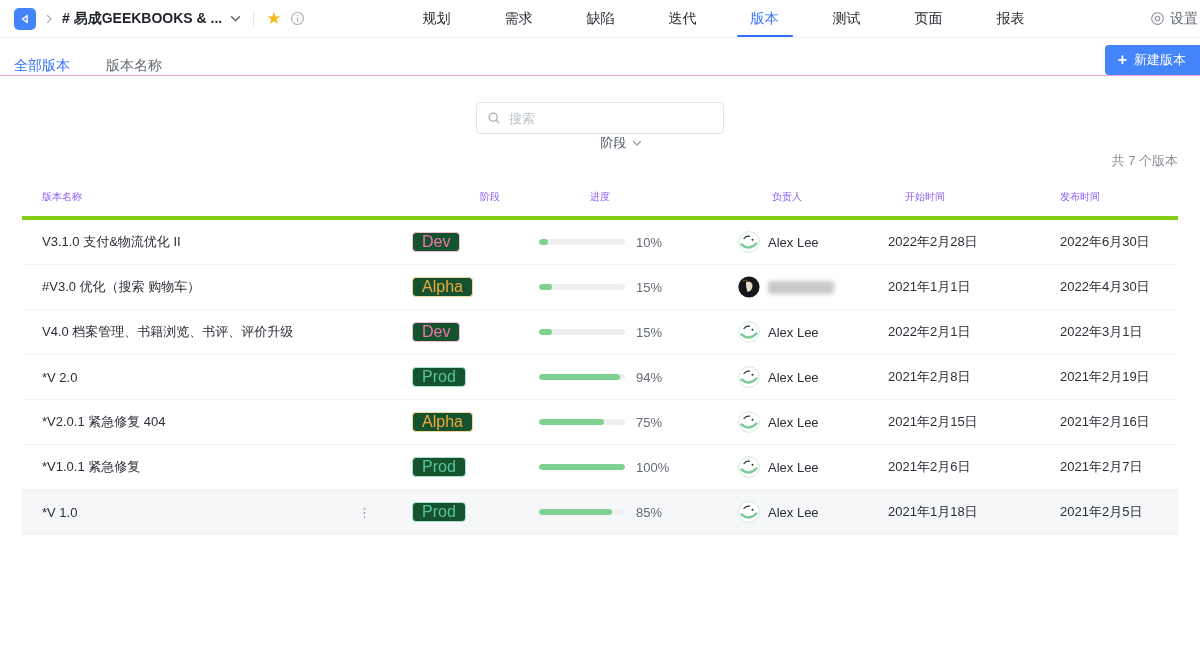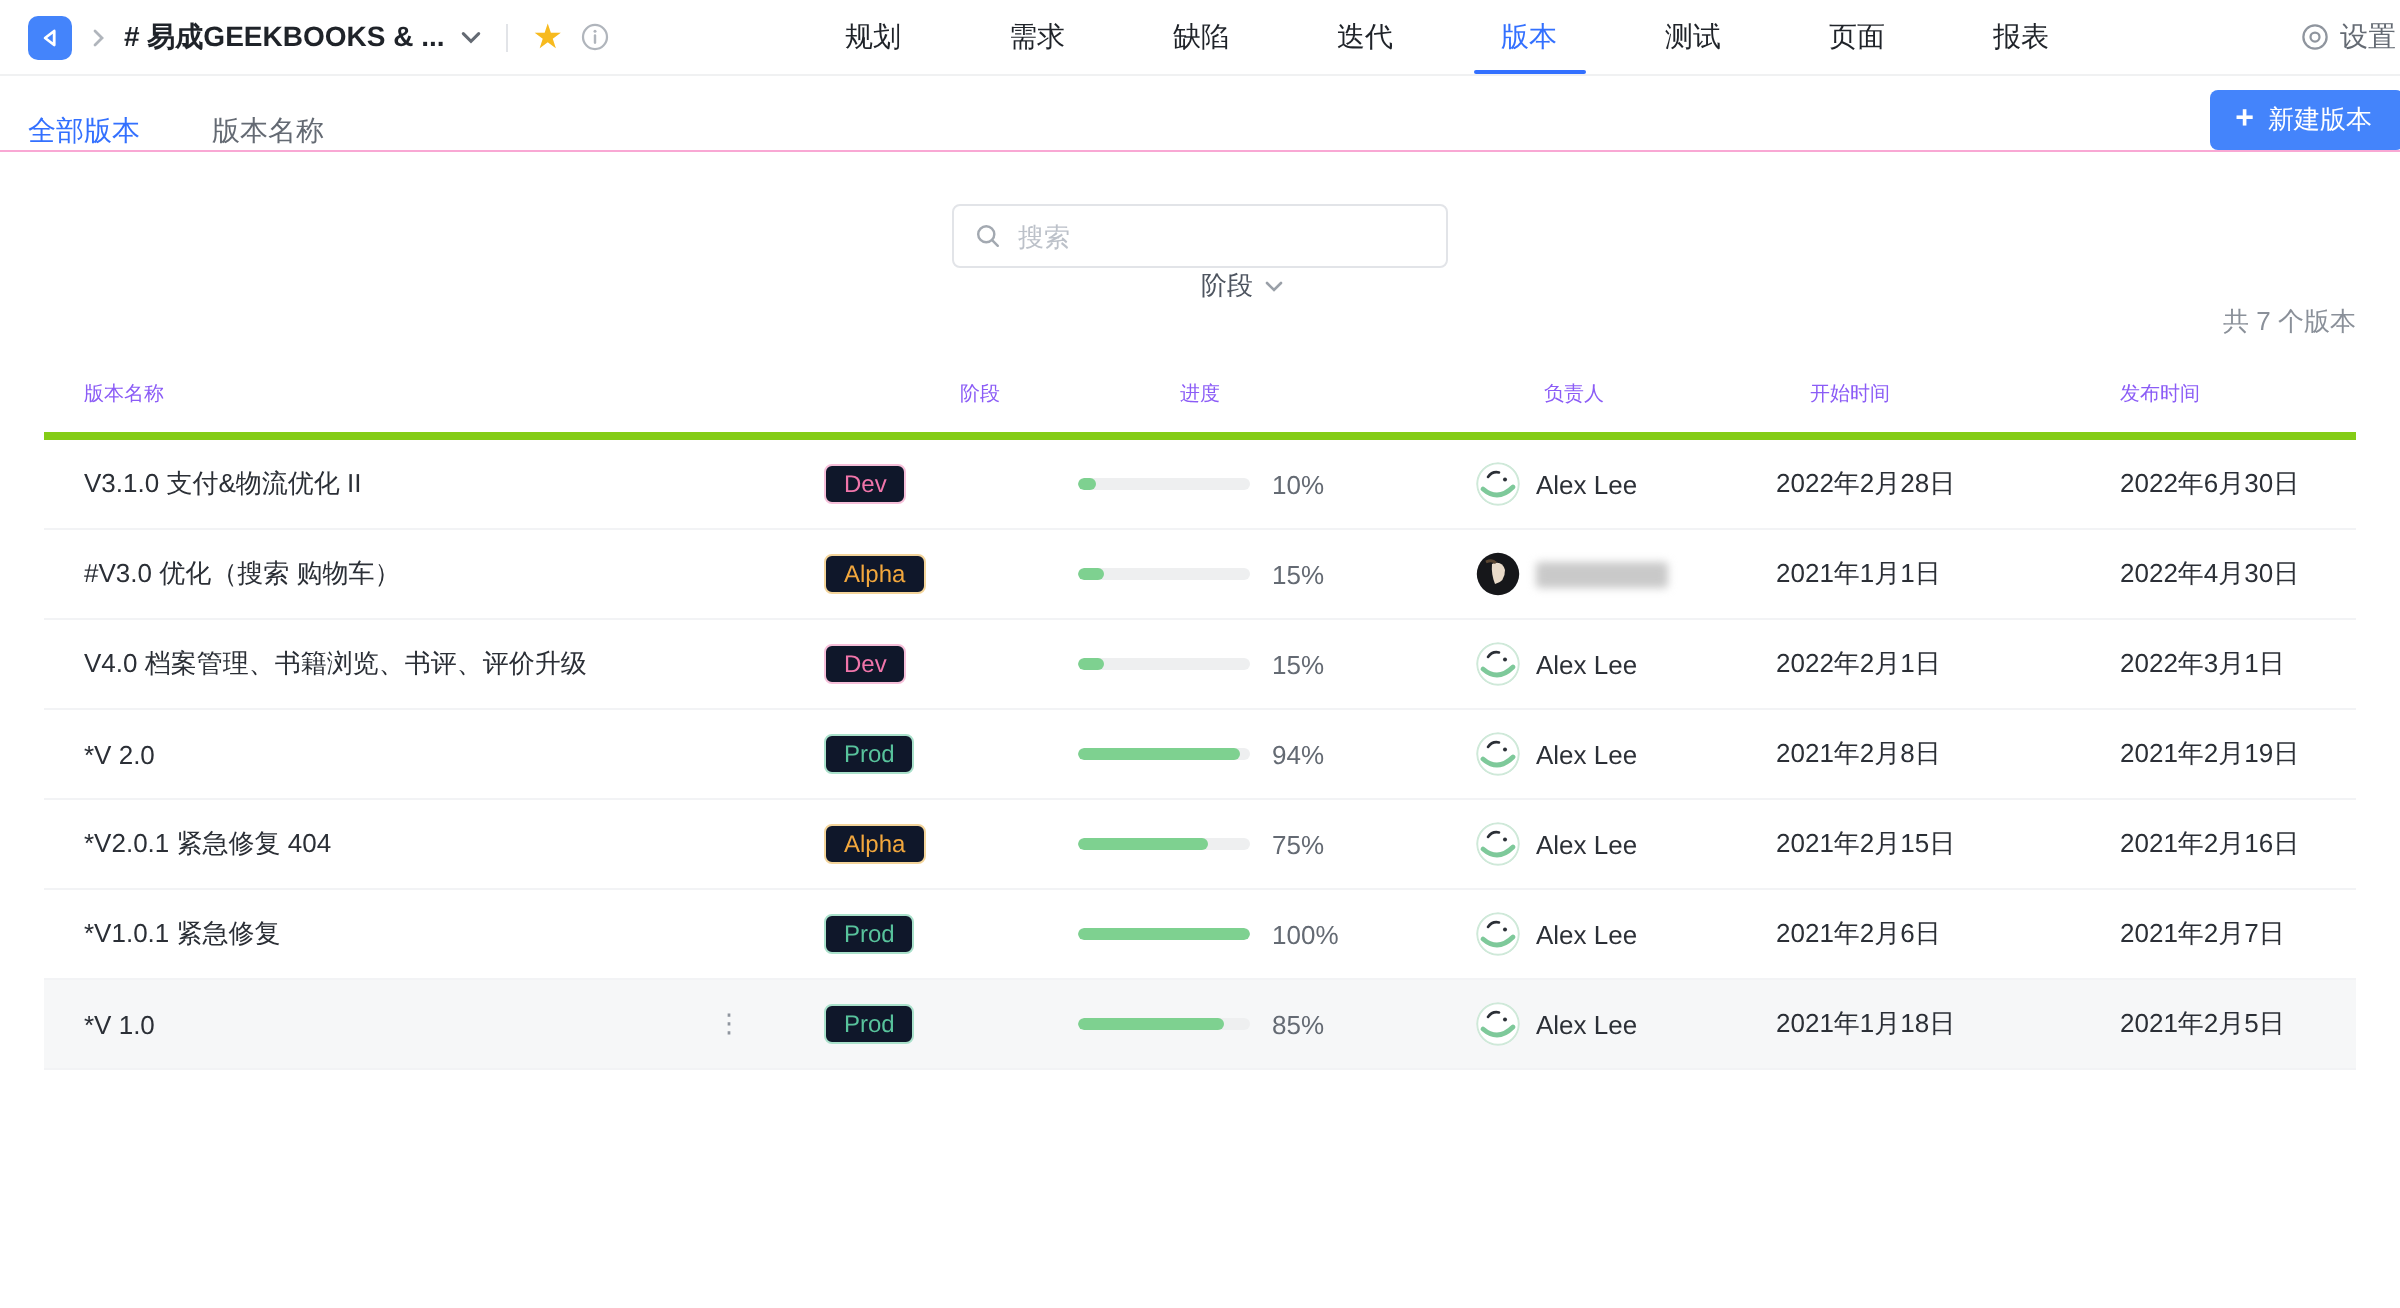--- a/index.html
+++ b/index.html
@@ -57,22 +57,22 @@
     grid-template-columns: 1fr 110px 182px 133px 155px 118px;
     align-items:center; padding-left:20px; }
   .thead { height:42px; margin-top:8px; border-bottom:4px solid #84cc16;
     color:#8b5cf6; font-size:10px; }
   .trow { height:45px; border-bottom:1px solid #f2f3f5; font-size:13px; cursor:pointer;gap:17px; }
   .trow.hovered, .trow:hover { background:#f6f7f8; }
   .c-name { display:flex; align-items:center; justify-content:space-between;
     padding-right:24px; color:#2b2f36; overflow:hidden; }
   .kebab { color:#8f959e; font-size:13px; visibility:hidden; letter-spacing:0; }
   .trow.hovered .kebab, .trow:hover .kebab { visibility:visible; }
-  .badge { display:inline-block; font-size:12px; line-height:18px; padding:0 9px;
-    border-radius:4px; border:1px solid; background:#0f172a; }
+  .badge { display:inline-block; font-size:16px; line-height:18px; padding:0 9px;
+    border-radius:4px; border:1px solid; background:#14532d; }
   .c-progress { display:flex; align-items:center; }
   .bar { width:86px; height:6px; border-radius:3px; background:#eeeff0; overflow:hidden; }
   .fill { height:100%; border-radius:3px; background:var(--progress-green,#7ed190); }
   .pct { margin-left:11px; color:#646a73; }
   .c-owner { display:flex; align-items:center; gap:8px; }
   .avatar { width:22px; height:22px; border-radius:50%; overflow:hidden; flex:0 0 auto; }
   .redacted-name { width:66px; height:13px; background:#c9c9c9; border-radius:2px;
     filter:blur(2px); }
 </style>
 </head>

